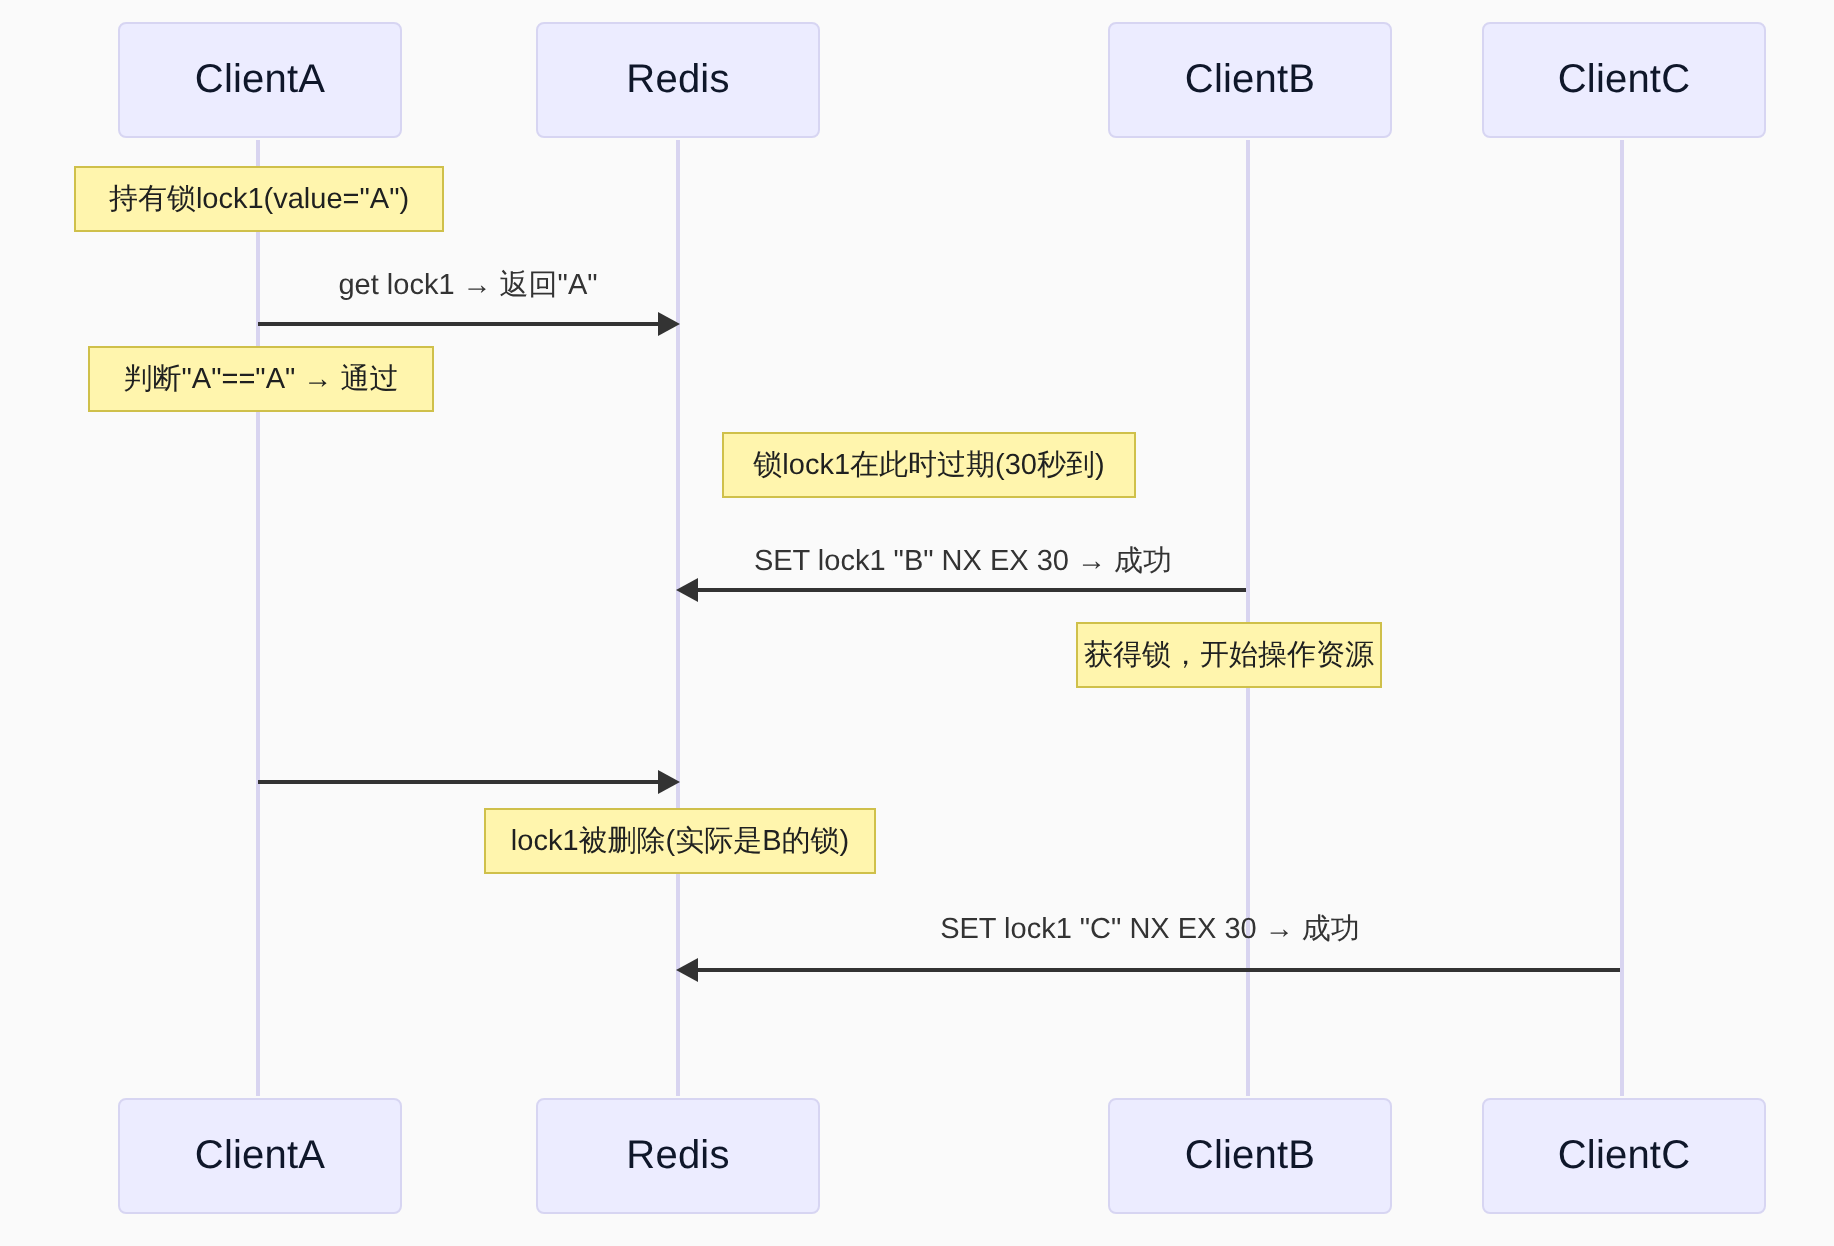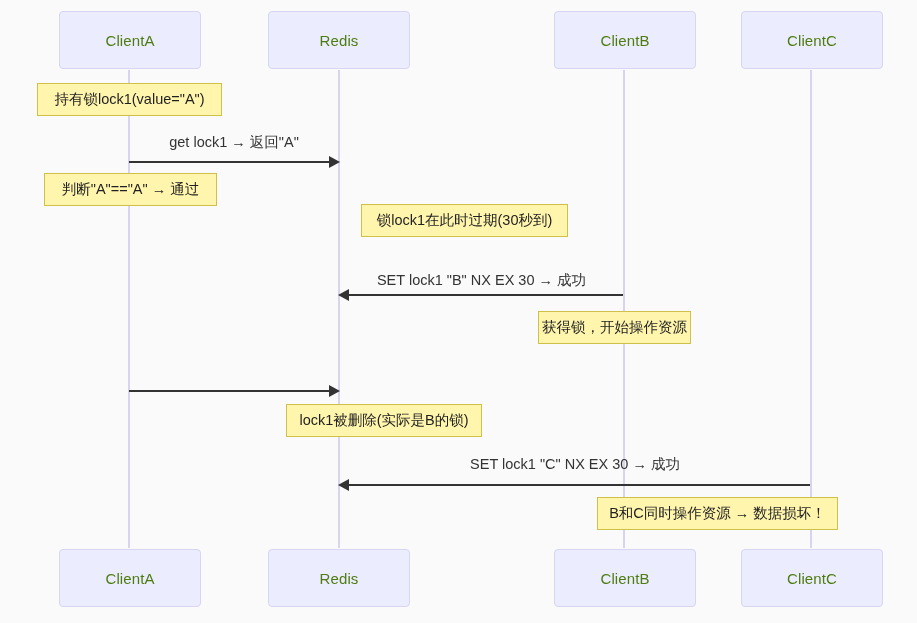--- a/index.html
+++ b/index.html
@@ -30,22 +30,22 @@
   .participant {
     position: absolute;
     box-sizing: border-box;
     background: #ececff;
     border: 1px solid #d7d5f2;
     border-radius: 4px;
     height: 58px;
     display: flex;
     align-items: center;
     justify-content: center;
-    color: #4d7c0f;
-    font-size: 15px;
+    color: #0f172a;
+    font-size: 20px;
     letter-spacing: 0.1px;
   }
   
   .note {
     position: absolute;
     box-sizing: border-box;
     background: #fff5ad;
     border: 1px solid #cfc04a;
     height: 33px;
     display: flex;
@@ -113,50 +113,47 @@
   <div class="msg-label" style="left:129px; top:133px; width:210px;">
     <span>get lock1 → 返回"A"</span>
   </div>
   <div class="msg" style="left:129px; top:161px; width:200px;"></div>
   <div class="arrowhead right" style="left:329px; top:156px;"></div>
 
   <div class="note" style="left:44px; top:173px; width:173px;">
     <span>判断"A"=="A" → 通过</span>
   </div>
 
-  <div class="note" style="left:361px; top:204px; width:207px;">
+  <div class="note" style="left:361px; top:216px; width:207px;">
     <span>锁lock1在此时过期(30秒到)</span>
   </div>
 
   <div class="msg-label" style="left:340px; top:271px; width:283px;">
     <span>SET lock1 "B" NX EX 30 → 成功</span>
   </div>
   <div class="msg" style="left:348px; top:294px; width:275px;"></div>
   <div class="arrowhead left" style="left:338px; top:289px;"></div>
 
   <div class="note" style="left:538px; top:311px; width:153px;">
     <span>获得锁，开始操作资源</span>
   </div>
 
   <div class="msg" style="left:129px; top:390px; width:200px;"></div>
   <div class="arrowhead right" style="left:329px; top:385px;"></div>
 
-  <div class="note" style="left:242px; top:404px; width:196px;margin-left:44px;">
+  <div class="note" style="left:242px; top:404px; width:196px;">
     <span>lock1被删除(实际是B的锁)</span>
   </div>
 
   <div class="msg-label" style="left:340px; top:455px; width:470px;">
     <span>SET lock1 "C" NX EX 30 → 成功</span>
   </div>
   <div class="msg" style="left:348px; top:484px; width:462px;"></div>
   <div class="arrowhead left" style="left:338px; top:479px;"></div>
 
-  <div class="note" style="left:597px; top:497px; width:241px;">
-    <span>B和C同时操作资源 → 数据损坏！</span>
-  </div>
 
   <div class="participant" style="left:59px;  top:549px; width:142px;">
     <span>ClientA</span>
   </div>
   <div class="participant" style="left:268px; top:549px; width:142px;">
     <span>Redis</span>
   </div>
   <div class="participant" style="left:554px; top:549px; width:142px;">
     <span>ClientB</span>
   </div>

